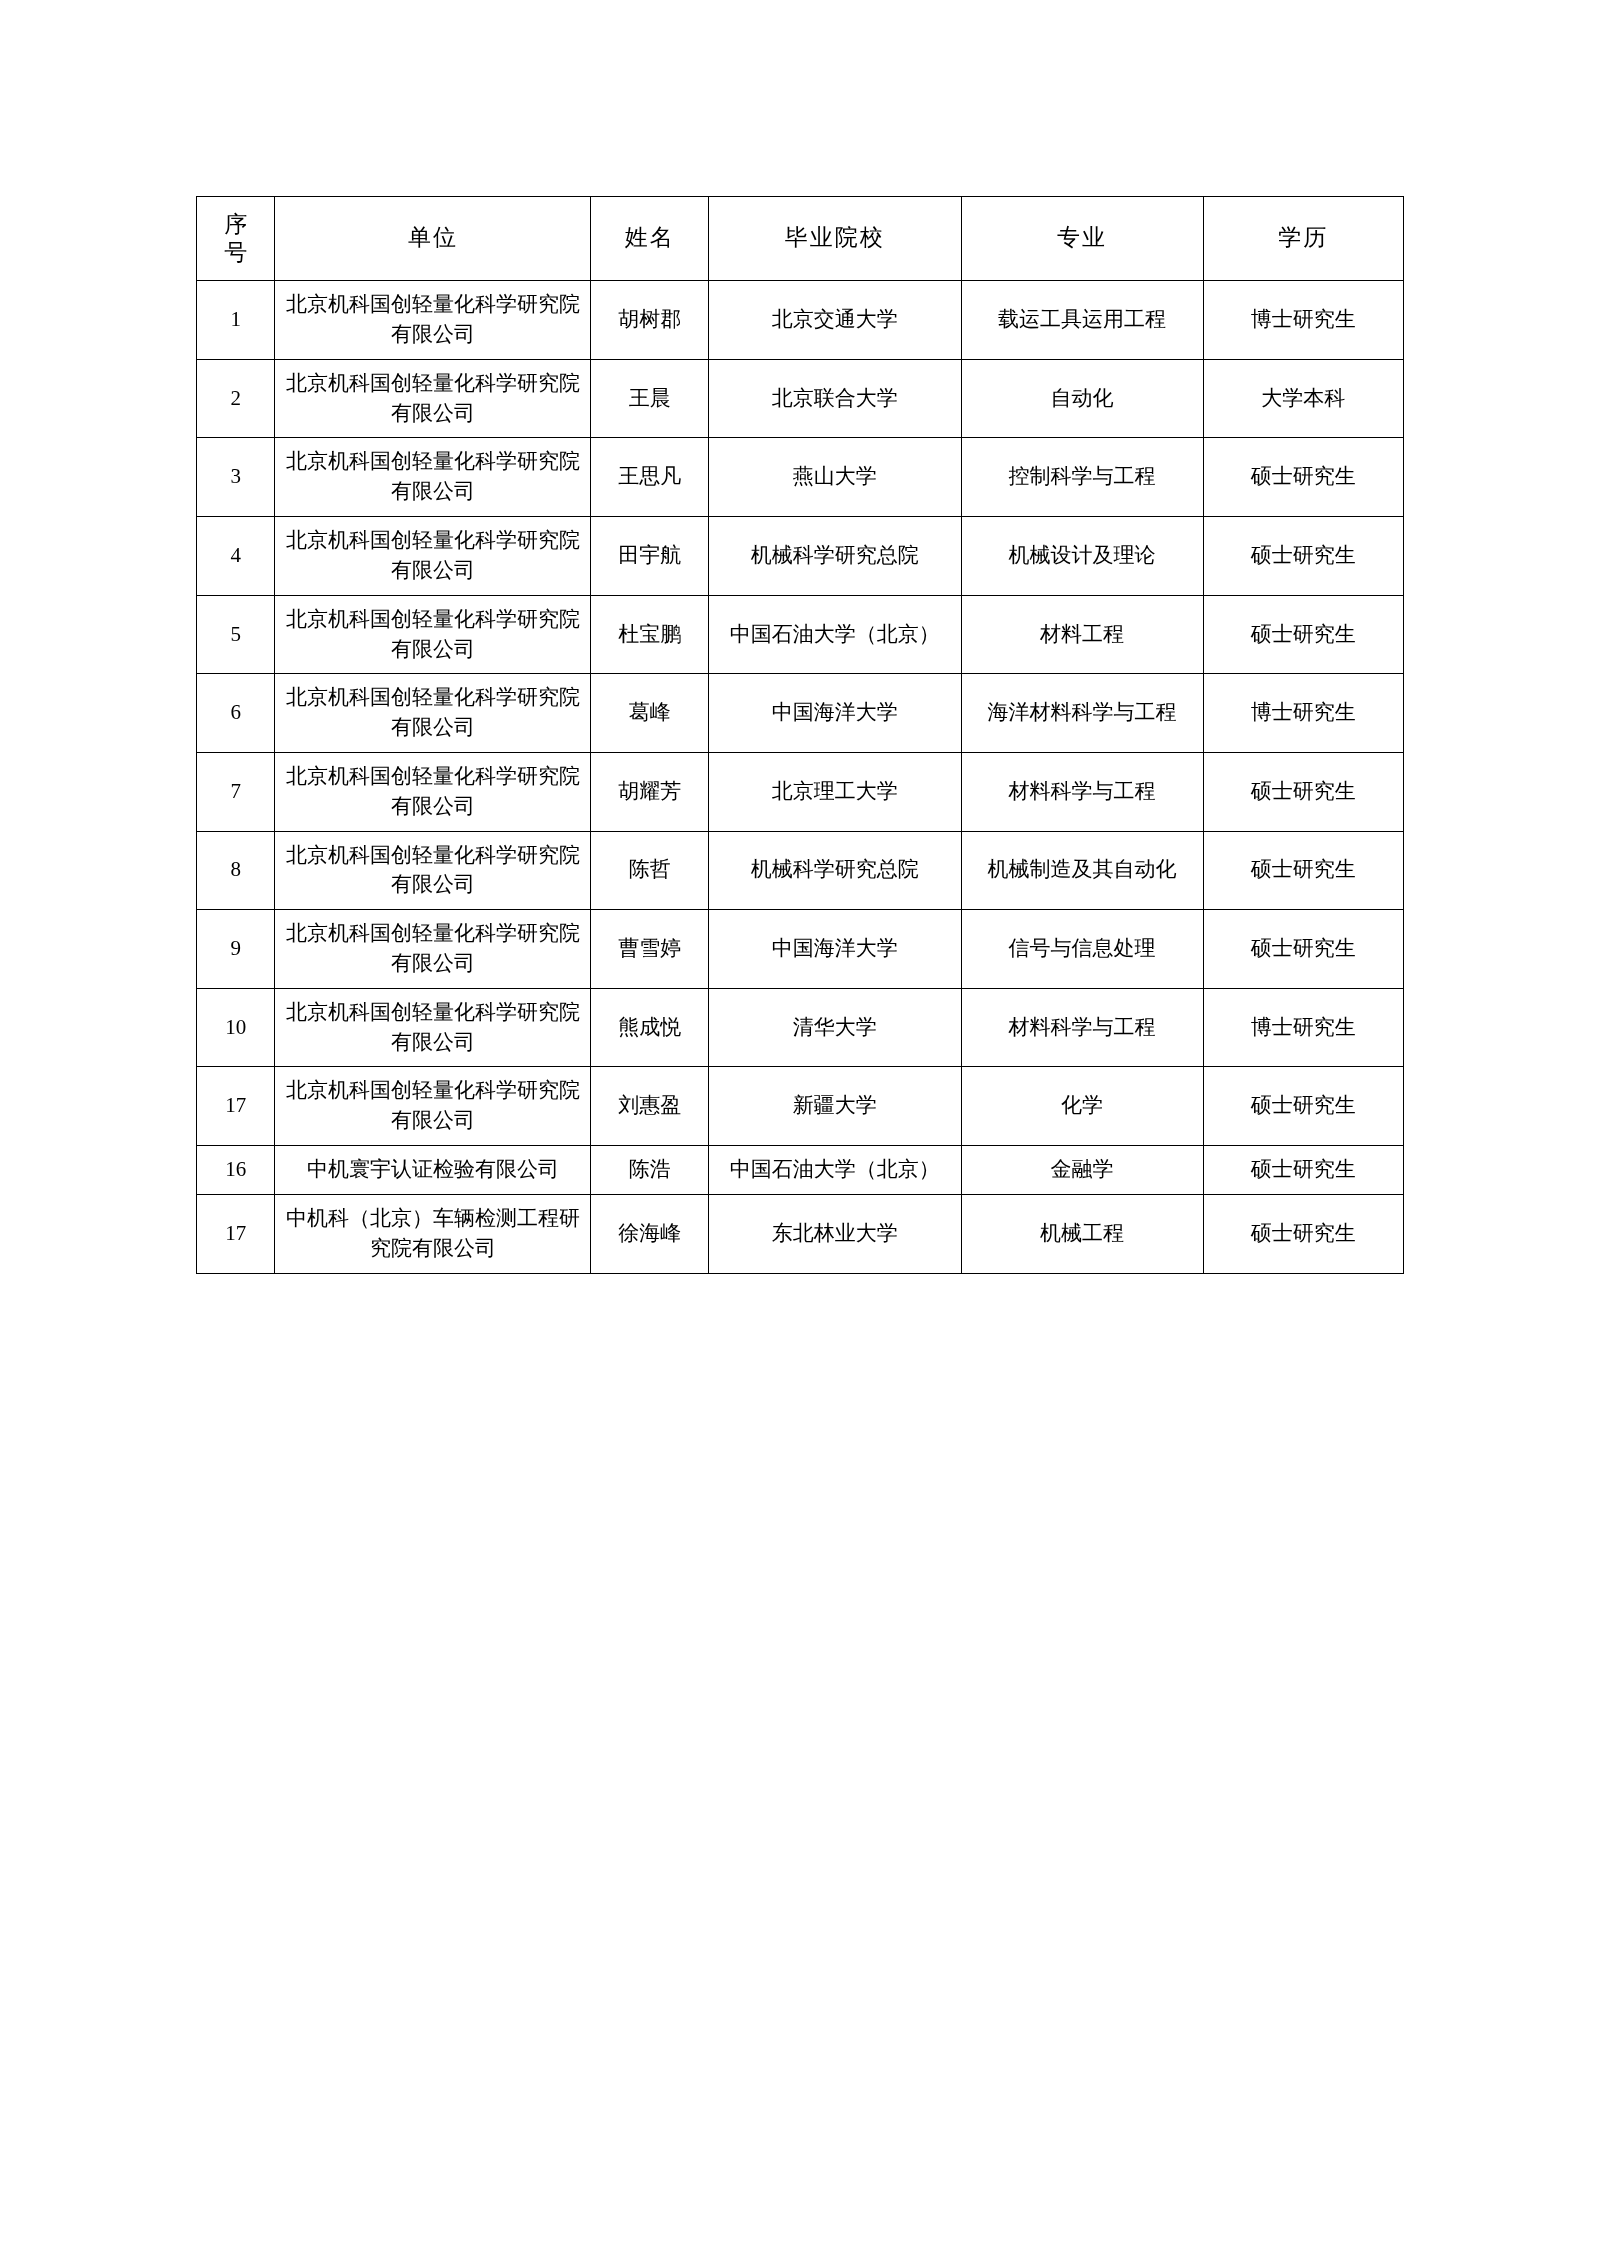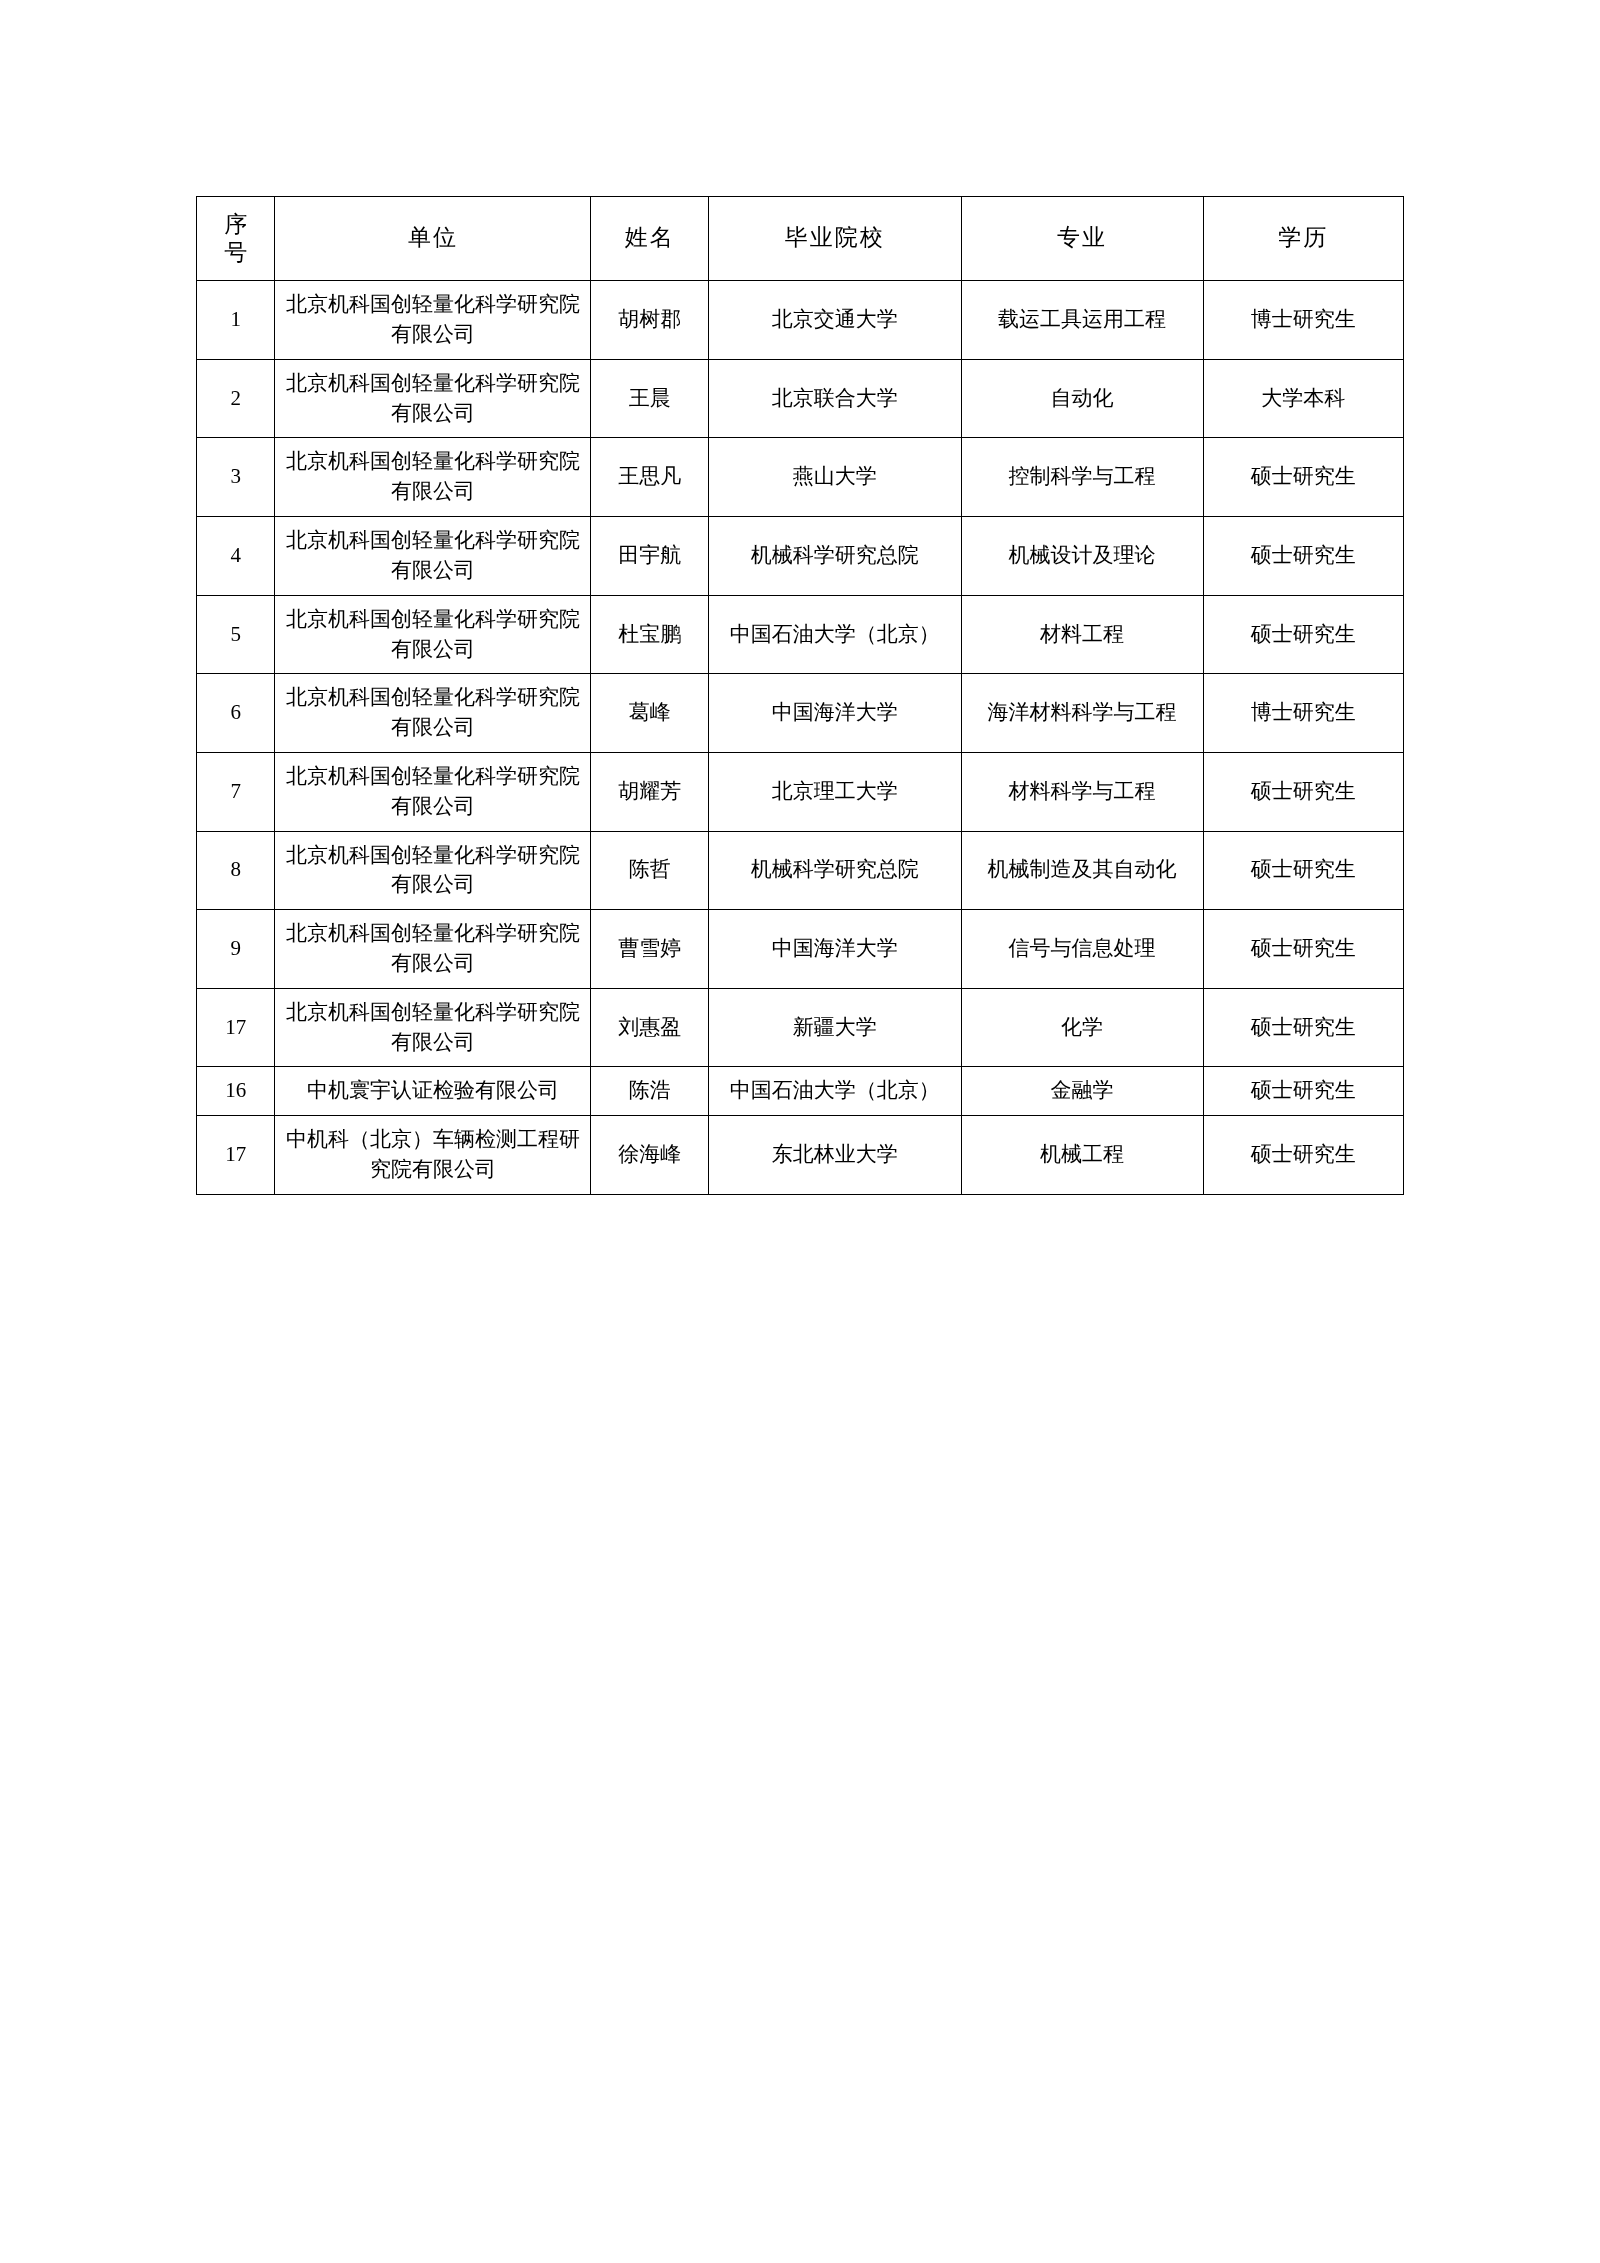--- a/index.html
+++ b/index.html
@@ -148,20 +148,28 @@
       </tr>
       <tr>
         <td class="index">9</td>
         <td class="unit">北京机科国创轻量化科学研究院有限公司</td>
         <td>曹雪婷</td>
         <td class="school">中国海洋大学</td>
         <td class="major">信号与信息处理</td>
         <td>硕士研究生</td>
       </tr>
       <tr>
+        <td class="index">10</td>
+        <td class="unit">北京机科国创轻量化科学研究院有限公司</td>
+        <td>熊成悦</td>
+        <td class="school">清华大学</td>
+        <td class="major">材料科学与工程</td>
+        <td>博士研究生</td>
+      </tr>
+      <tr>
         <td class="index">17</td>
         <td class="unit">北京机科国创轻量化科学研究院有限公司</td>
         <td>刘惠盈</td>
         <td class="school">新疆大学</td>
         <td class="major">化学</td>
         <td>硕士研究生</td>
       </tr>
       <tr>
         <td class="index">16</td>
         <td class="unit">中机寰宇认证检验有限公司</td>

